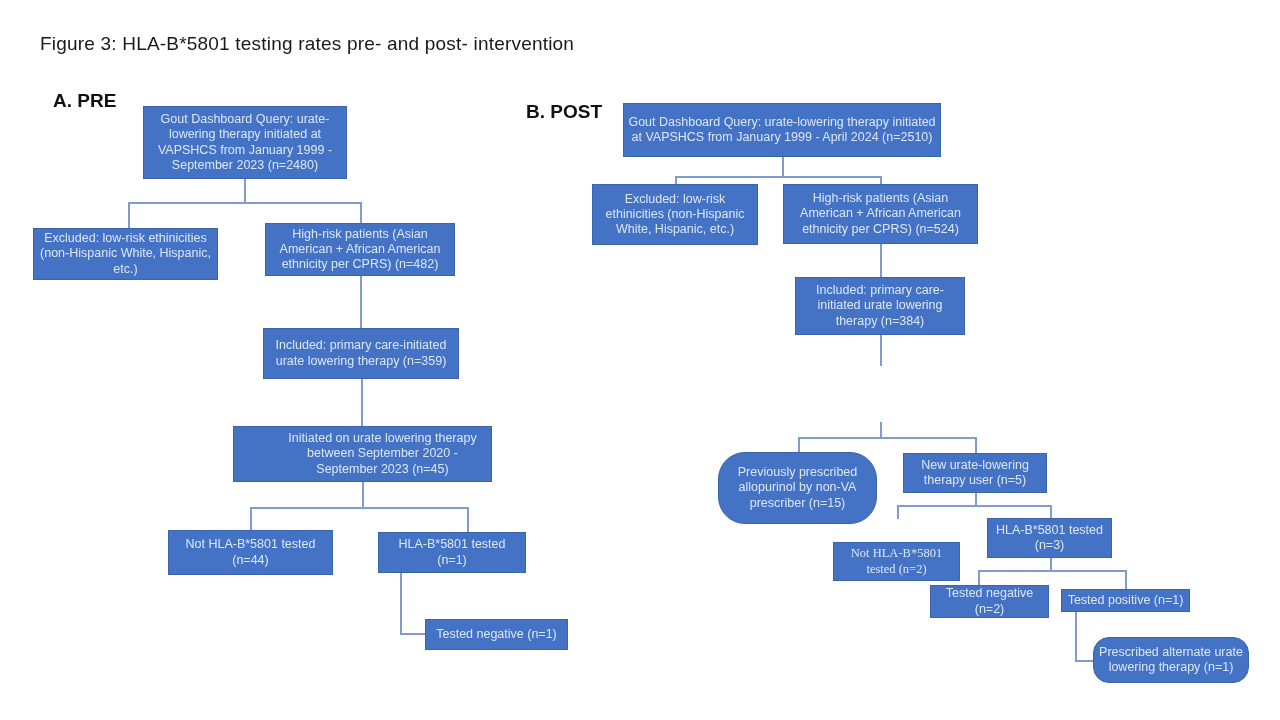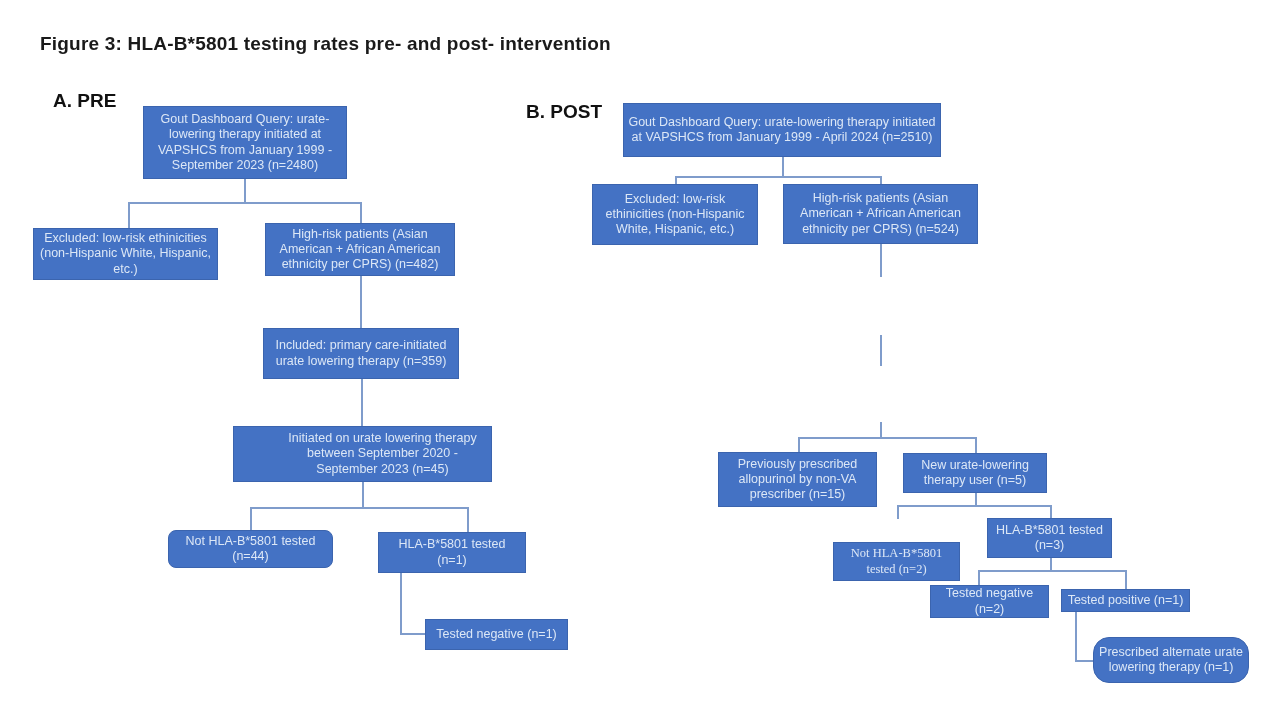--- a/index.html
+++ b/index.html
@@ -12,21 +12,21 @@
   html,body{margin:0;padding:0;background:#ffffff;}
   .stage{
     position:relative;
     width:1280px;height:720px;
     background:#ffffff;
     font-family:"Liberation Sans", sans-serif;
     overflow:hidden;
   }
   .fig-title{
     position:absolute;left:40px;top:33px;
-    font-size:19px;font-weight:700;color:var(--title-text);
+    font-size:19px;font-weight:400;color:var(--title-text);
     letter-spacing:0.2px;
   }
   .panel-label{
     position:absolute;
     font-size:19px;font-weight:700;color:#111111;
   }
   .node{
     position:absolute;
     box-sizing:border-box;
     background:var(--node-fill);
@@ -47,21 +47,21 @@
 
   <div class="fig-title">Figure 3: HLA-B*5801 testing rates pre- and post- intervention</div>
 
   <div class="panel-label" style="left:53px;top:90px;">A. PRE</div>
 
   <div class="node" style="left:143px;top:106px;width:204px;height:73px;">Gout Dashboard Query: urate-lowering therapy initiated at VAPSHCS from January 1999 - September 2023 (n=2480)</div>
   <div class="node" style="left:33px;top:228px;width:185px;height:52px;">Excluded: low-risk ethinicities (non-Hispanic White, Hispanic, etc.)</div>
   <div class="node" style="left:265px;top:223px;width:190px;height:53px;">High-risk patients (Asian American + African American ethnicity per CPRS) (n=482)</div>
   <div class="node" style="left:263px;top:328px;width:196px;height:51px;">Included: primary care-initiated urate lowering therapy (n=359)</div>
   <div class="node" style="left:233px;top:426px;width:259px;height:56px;padding-left:44px;">Initiated on urate lowering therapy between September 2020 - September 2023 (n=45)</div>
-  <div class="node" style="left:168px;top:530px;width:165px;height:38px;border-radius:8px;">Not HLA-B*5801 tested (n=44)</div>
+  <div class="node" style="left:168px;top:530px;width:165px;height:45px;">Not HLA-B*5801 tested (n=44)</div>
   <div class="node" style="left:378px;top:532px;width:148px;height:41px;">HLA-B*5801 tested (n=1)</div>
   <div class="node" style="left:425px;top:619px;width:143px;height:31px;">Tested negative (n=1)</div>
 
   <div class="v" style="left:244px;top:179px;height:24px;"></div>
   <div class="h" style="left:128px;top:202px;width:233px;"></div>
   <div class="v" style="left:128px;top:202px;height:26px;"></div>
   <div class="v" style="left:360px;top:202px;height:21px;"></div>
   <div class="v" style="left:360px;top:276px;height:52px;"></div>
   <div class="v" style="left:361px;top:379px;height:47px;"></div>
   <div class="v" style="left:362px;top:482px;height:26px;"></div>
@@ -69,21 +69,22 @@
   <div class="v" style="left:250px;top:507px;height:23px;"></div>
   <div class="v" style="left:467px;top:507px;height:25px;"></div>
   <div class="v" style="left:400px;top:573px;height:62px;"></div>
   <div class="h" style="left:400px;top:633px;width:25px;"></div>
 
   <div class="panel-label" style="left:526px;top:101px;">B. POST</div>
 
   <div class="node" style="left:623px;top:103px;width:318px;height:54px;">Gout Dashboard Query: urate-lowering therapy initiated at VAPSHCS from January 1999 - April 2024 (n=2510)</div>
   <div class="node" style="left:592px;top:184px;width:166px;height:61px;">Excluded: low-risk ethinicities (non-Hispanic White, Hispanic, etc.)</div>
   <div class="node" style="left:783px;top:184px;width:195px;height:60px;">High-risk patients (Asian American + African American ethnicity per CPRS) (n=524)</div>
-  <div class="node" style="left:718px;top:452px;width:159px;height:55px;">Previously prescribed allopurinol by non-VA prescriber (n=15)</div>
+  <div class="node" style="left:795px;top:277px;width:170px;height:58px;">Included: primary care-initiated urate lowering therapy (n=384)</div>
+  <div class="node" style="left:718px;top:452px;width:159px;height:72px;border-radius:27px;">Previously prescribed allopurinol by non-VA prescriber (n=15)</div>
   <div class="node" style="left:903px;top:453px;width:144px;height:40px;">New urate-lowering therapy user (n=5)</div>
   <div class="node" style="left:833px;top:542px;width:127px;height:39px;font-family:Liberation Serif, serif;">Not HLA-B*5801 tested (n=2)</div>
   <div class="node" style="left:987px;top:518px;width:125px;height:40px;">HLA-B*5801 tested (n=3)</div>
   <div class="node" style="left:918px;top:585px;width:119px;height:33px;margin-left:12px;">Tested negative (n=2)</div>
   <div class="node" style="left:1061px;top:589px;width:129px;height:23px;text-align:right;">Tested positive (n=1)</div>
   <div class="node" style="left:1093px;top:637px;width:156px;height:46px;border-radius:16px;">Prescribed alternate urate lowering therapy (n=1)</div>
 
   <div class="v" style="left:782px;top:157px;height:20px;"></div>
   <div class="h" style="left:675px;top:176px;width:206px;"></div>
   <div class="v" style="left:675px;top:176px;height:8px;"></div>

